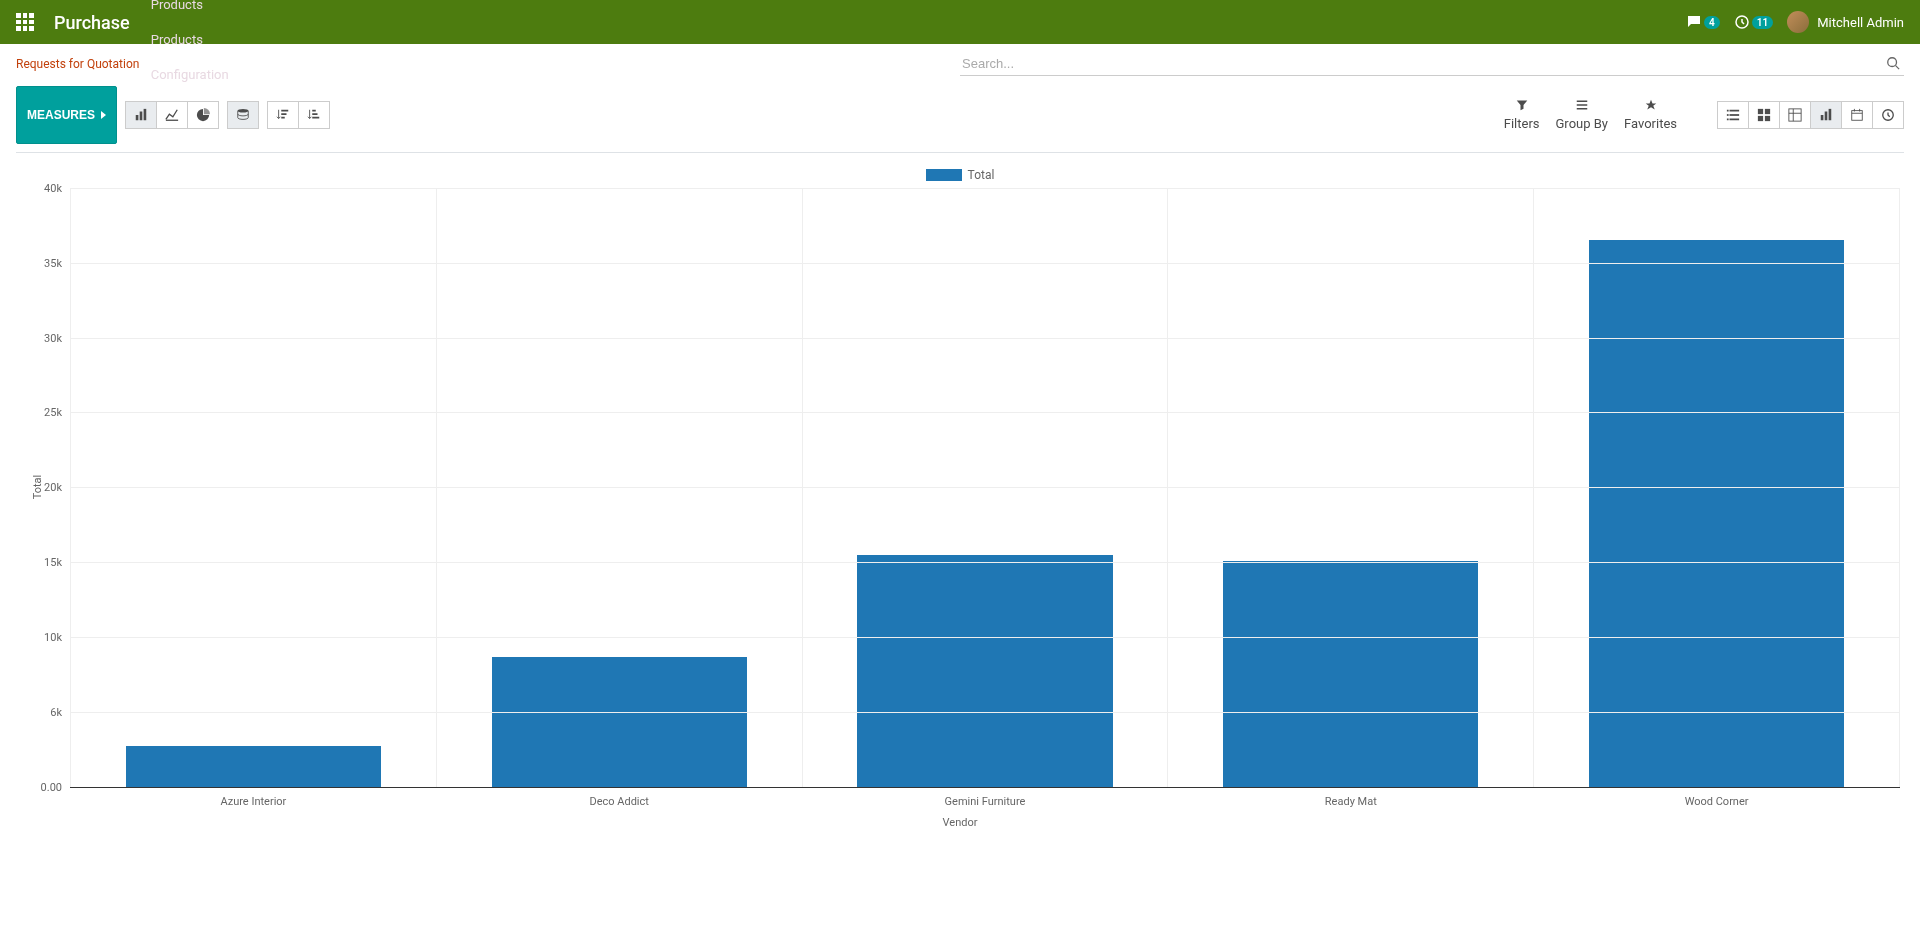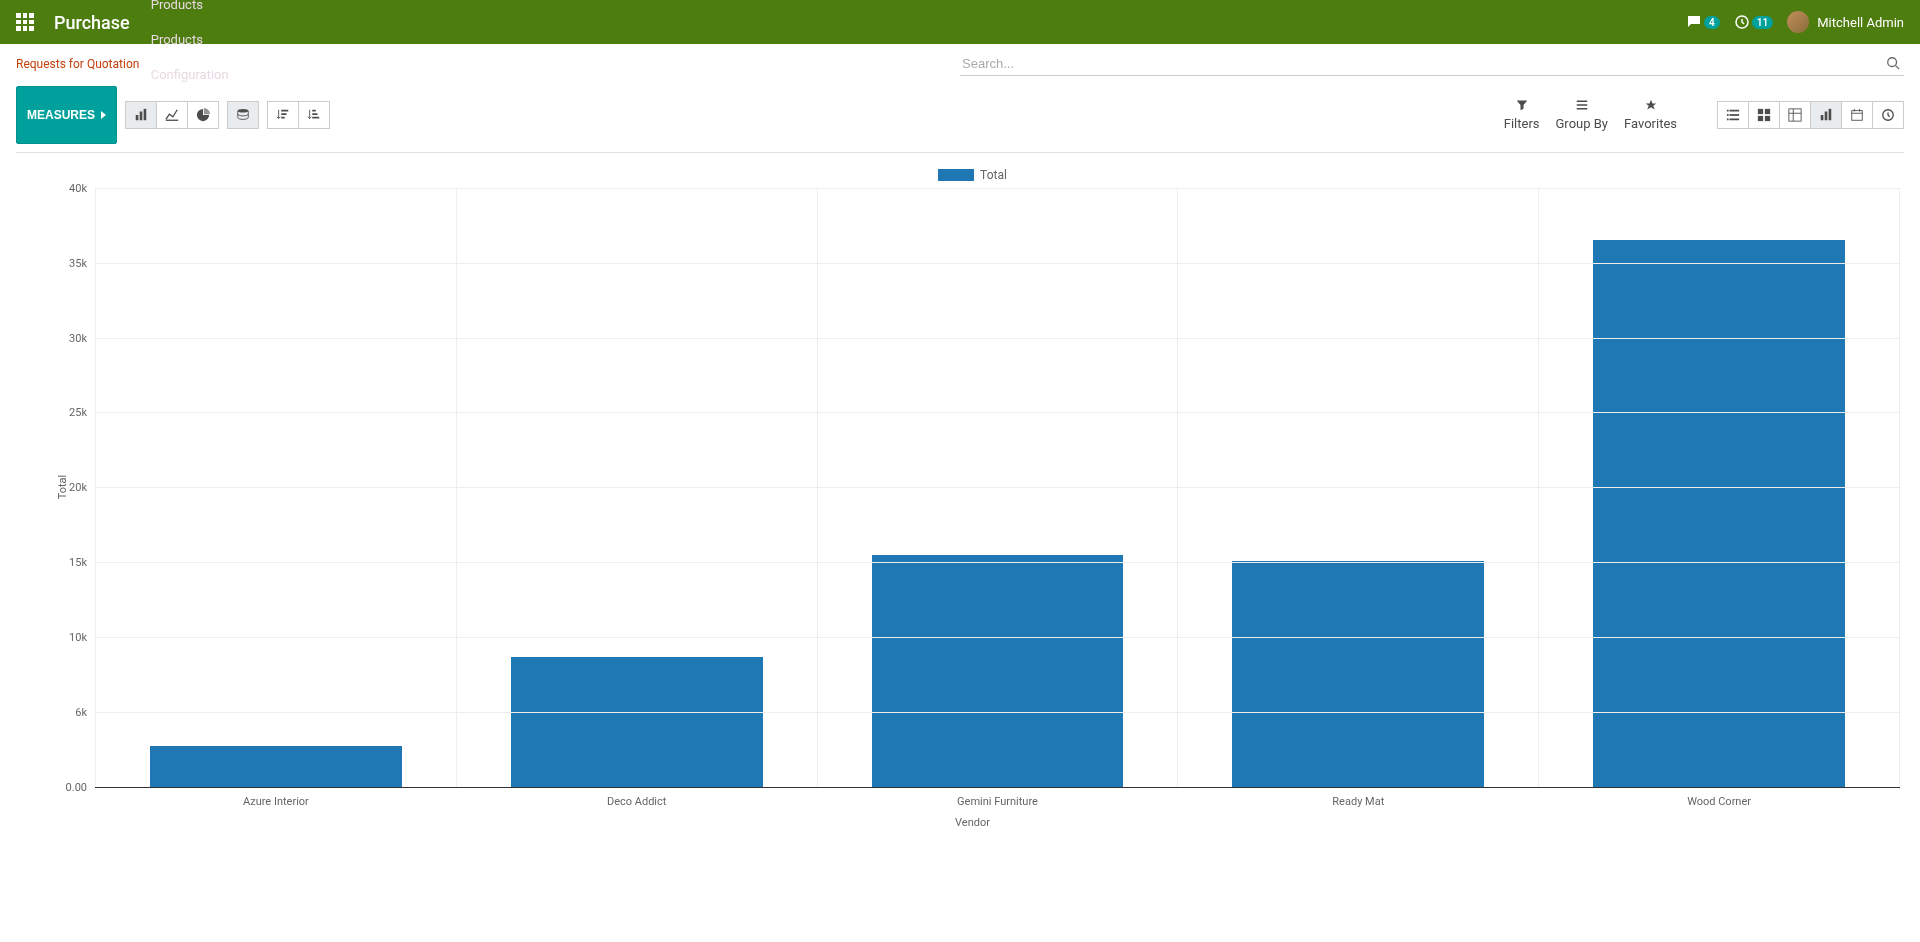--- a/index.html
+++ b/index.html
@@ -35,21 +35,21 @@
 .icon-btn.active { background: #e9ecef; }
 .icon-btn svg { width: 14px; height: 14px; }
 
 .filter-group { margin-left: auto; display: flex; gap: 16px; }
 .filter-item { display: flex; align-items: center; gap: 5px; cursor: pointer; color: #4c4c4c; font-size: 13px; flex-direction: column; }
 .filter-item svg { width: 12px; height: 12px; }
 
 .view-switcher { margin-left: 40px; display: inline-flex; }
 .divider-line { height: 1px; background: #dee2e6; margin-top: 8px; }
 
-.chart-container { position: relative; padding: 10px 20px 20px 20px; margin-left: 25px; }
+.chart-container { position: relative; padding: 10px 20px 20px 20px; }
 .legend { text-align: center; margin-bottom: 6px; font-size: 12px; }
 .legend-swatch { display: inline-block; width: 36px; height: 12px; background: #1f77b4; vertical-align: middle; margin-right: 6px; }
 .legend-label { vertical-align: middle; color: #666; }
 
 .plot-area { position: relative; height: 600px; margin-left: 50px; margin-bottom: 40px; border-bottom: 1px solid #333; }
 .ylabel { position: absolute; left: -45px; top: 50%; transform: translateY(-50%) rotate(-90deg); font-size: 11px; color: #666; transform-origin: center; }
 .gridline { position: absolute; left: 0; right: 0; border-top: 1px solid #eee; }
 .ytick { position: absolute; right: 100%; padding-right: 8px; font-size: 11px; color: #666; transform: translateY(-50%); white-space: nowrap; }
 .bars { position: absolute; left: 0; right: 0; bottom: 0; top: 0; display: flex; }
 .bar-slot { flex: 1; position: relative; border-left: 1px solid #eee; }

